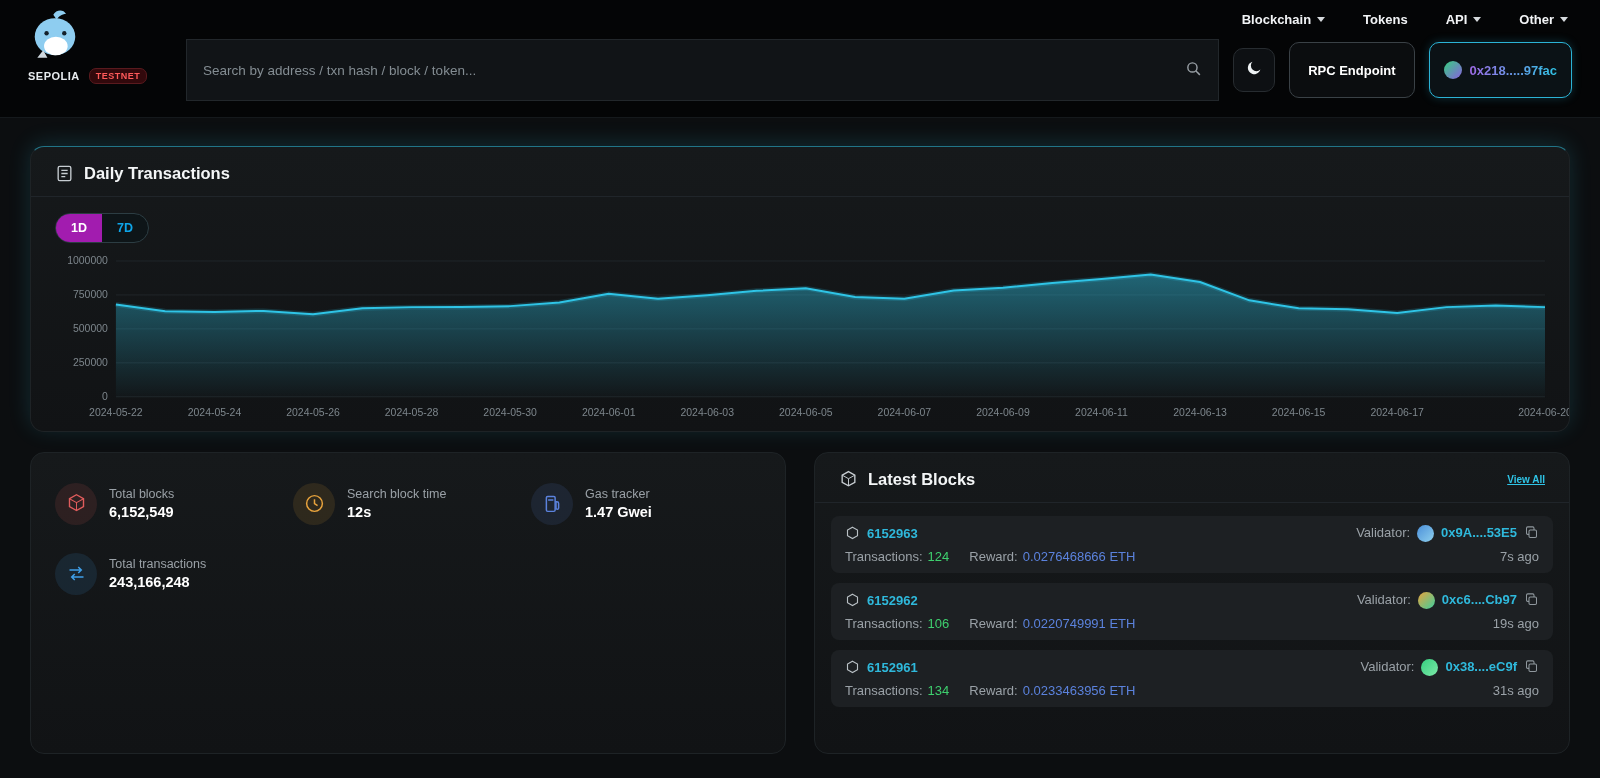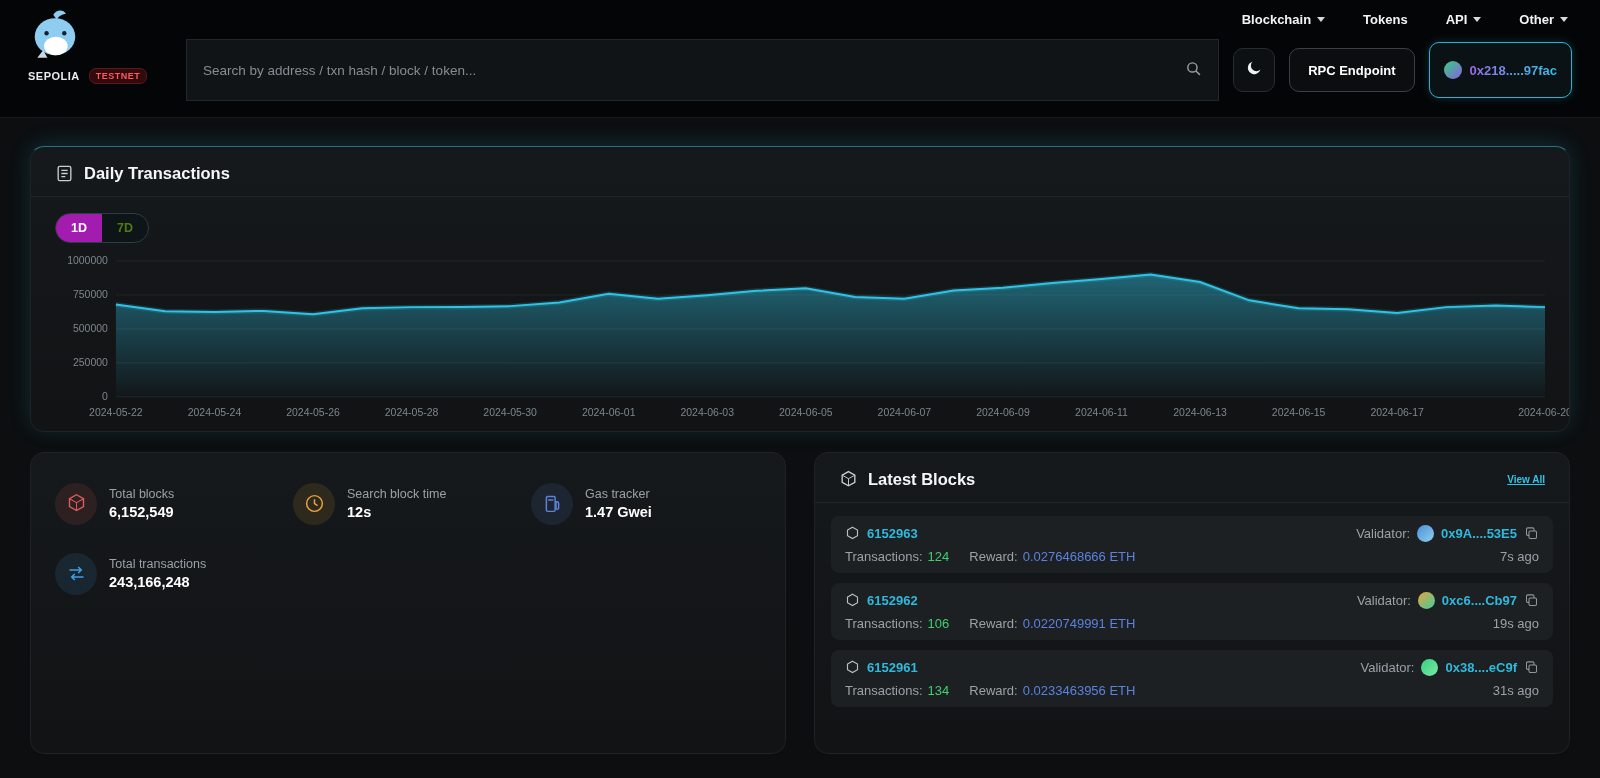--- a/index.html
+++ b/index.html
@@ -21,21 +21,21 @@
   .chev { width:0; height:0; border-left:4px solid transparent; border-right:4px solid transparent;
     border-top:5px solid #d6dadd; }
   .controls-row { display:flex; align-items:center; gap:14px; }
   .search-bar { flex:1; display:flex; align-items:center; background:#111417;
     border:1px solid #22272b; border-radius:0; height:62px; padding:0 16px; }
   .search-bar input { flex:1; background:transparent; border:none; outline:none; color:#cfd5d9;
     font-size:13.5px; font-family:"Liberation Sans", sans-serif; }
   .search-bar input::placeholder { color:#848d93; }
   .icon-btn { width:42px; height:44px; display:flex; align-items:center; justify-content:center;
     background:#0d1013; border:1px solid #272c30; border-radius:10px; cursor:pointer; }
-  .rpc-btn { height:44px; padding:0 18px; background:#0b0d0f; border:1px solid #3a4146;
+  .rpc-btn { height:56px; padding:0 18px; background:#0b0d0f; border:1px solid #3a4146;
     border-radius:10px; color:#fff; font-size:13px; font-weight:bold; display:flex;
     align-items:center; cursor:pointer; }
   .wallet-btn { height:56px; padding:0 14px; background:#0b1216; border:1.5px solid #2bb3d6;
     border-radius:10px; display:flex; align-items:center; gap:8px; cursor:pointer;
     box-shadow:0 0 10px rgba(43,179,214,.25); }
   .wallet-avatar { width:18px; height:18px; border-radius:50%; }
   .wallet-addr { font-size:13px; font-weight:bold;
     background:linear-gradient(90deg,#a06ce8,#2fc4e6);
     -webkit-background-clip:text; background-clip:text; color:transparent; }
 
@@ -44,21 +44,21 @@
   .card { background:linear-gradient(180deg,#16191b,#111315); border:1px solid #1e2326;
     border-radius:14px; overflow:hidden; }
   .card-title-row { display:flex; align-items:center; gap:10px; padding:17px 24px 13px 24px;
     border-bottom:1px solid #20252a; }
   .card-title { font-size:16.5px; font-weight:bold; color:#f4f6f7; }
   .title-icon { color:#c7cdd2; display:flex; }
 
   .tx-card { box-shadow:0 -3px 22px rgba(47,196,230,.16); border-top:1px solid rgba(47,196,230,.55); }
   .range-toggle { display:inline-flex; border:1px solid #2c3d43; border-radius:18px;
     overflow:hidden; margin:16px 0 4px 24px; background:#0e1518; }
-  .range-btn { padding:7px 15px; font-size:12.5px; font-weight:bold; color:#4d7c0f;
+  .range-btn { padding:7px 15px; font-size:12.5px; font-weight:bold; color:#0ea5e9;
     background:transparent; border:none; cursor:pointer; font-family:"Liberation Sans", sans-serif; }
   .range-btn.active { background:#a21caf; color:#fff; }
   .chart-wrap { padding:4px 10px 8px 10px; }
   #tx-chart { width:100%; height:auto; display:block; overflow:visible; }
 
   .bottom-row { display:flex; gap:28px; margin-top:20px; height:302px; }
   .bottom-row .card { flex:1; }
 
   
   .stats-grid { display:grid; grid-template-columns:repeat(3,1fr); row-gap:28px; column-gap:8px;
@@ -69,21 +69,21 @@
   .stat-label { font-size:12.5px; color:#9aa1a7; }
   .stat-value { font-size:14.5px; font-weight:bold; color:#fff; margin-top:3px; }
 
   
   .view-all { margin-left:auto; font-size:10px; font-weight:bold; color:#2fc4e6;
     text-decoration:underline; cursor:pointer; }
   .blocks-list { padding:13px 16px; }
   .block-row { background:#1d2023; border-radius:8px; padding:9px 14px; margin-bottom:10px; }
   .block-line { display:flex; align-items:center; justify-content:space-between; font-size:13px; }
   .block-line + .block-line { margin-top:7px; }
-  .bl-left, .bl-right { display:flex; align-items:center; gap:7px; }
+  .bl-left, .bl-right { display:flex; align-items:flex-start; gap:7px; }
   .block-num { color:#2fb9dc; font-weight:bold; cursor:pointer; }
   .grey { color:#9aa1a7; }
   .green { color:#3ecf6e; }
   .blue { color:#5b82dd; }
   .validator-addr { color:#2fb9dc; font-weight:bold; cursor:pointer; }
   .validator-avatar { width:17px; height:17px; border-radius:50%; }
   .copy-icon { color:#8f979d; display:flex; cursor:pointer; }
   .cube-sm { color:#b9c0c5; display:flex; }
   .tx-group { display:flex; gap:20px; }
   .pair { display:flex; gap:5px; }

